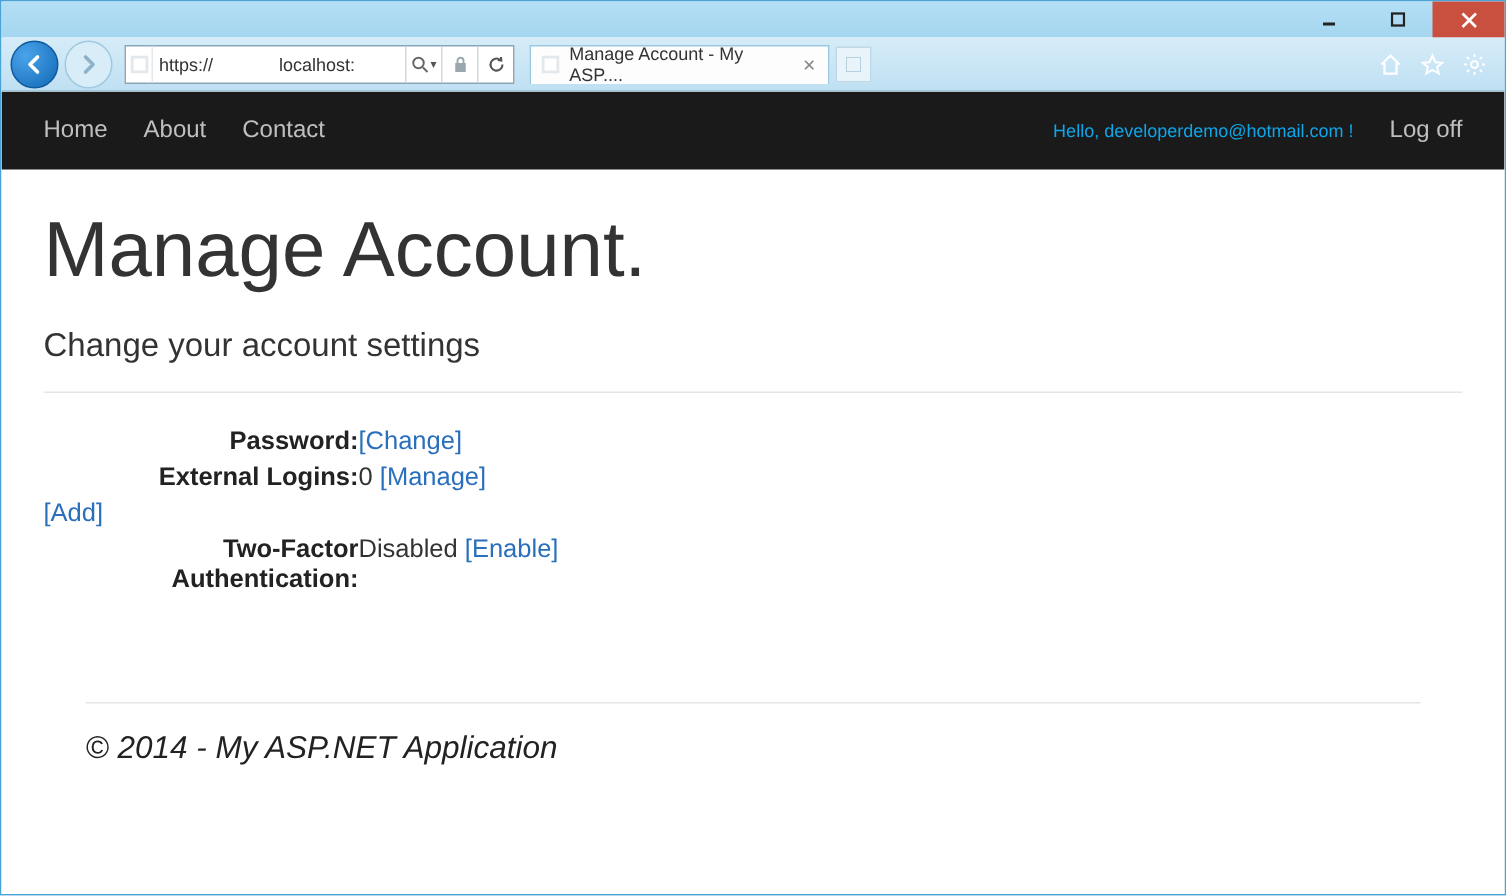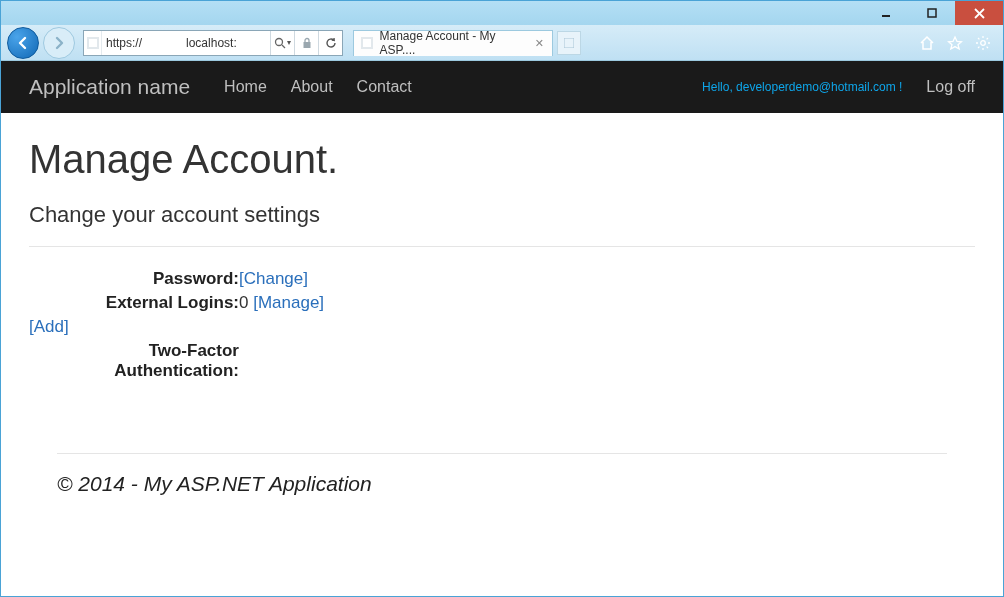--- a/index.html
+++ b/index.html
@@ -33,21 +33,21 @@
     
     .page { flex: 1; background: #fff; padding: 0; overflow: hidden; }
     .navbar { background: #1a1a1a; color: #ccc; display: flex; align-items: center; height: 52px; padding: 0 28px; gap: 24px; font-size: 16px; }
     .navbar .brand { font-size: 21px; color: #bfbfbf; margin-right: 10px; }
     .navbar a { color: #bfbfbf; text-decoration: none; }
     .navbar .grow { flex: 1; }
     .navbar .greet { font-size: 12px; color: #0ea5e9; }
 
     
     .content { padding: 24px 28px 12px; }
-    h1 { font-size: 40px; font-weight: 400; color: #333; margin-bottom: 20px; }
+    h1 { font-size: 52px; font-weight: 400; color: #333; margin-bottom: 20px; }
     h3.sub { font-size: 22px; font-weight: 400; color: #333; margin-bottom: 18px; }
     hr { border: none; border-top: 1px solid #e5e5e5; margin: 10px 0 20px; }
 
     .dl-row { display: flex; padding: 2px 0; font-size: 17px; }
     .dl-row dt { width: 210px; text-align: right; font-weight: 700; color: #222; }
     .dl-row dd { color: #333; }
     .dl-row dd a { color: #2a6fbb; text-decoration: none; }
 
     .footer { padding: 18px 28px 0; font-size: 21px; color: #222; border-top: 1px solid #e5e5e5; margin: 70px 28px 0; padding-left:0; padding-right:0;font-style:italic; }
   </style>
@@ -163,21 +163,20 @@
               <line x1="3" y1="13" x2="4.4" y2="11.6"></line>
               <line x1="11.6" y1="4.4" x2="13" y2="3"></line>
             </g>
           </svg>
       </span>
     </div>
   </div>
 
   <div class="page">
     <div class="navbar">
-      <span class="brand">Application name</span>
       <a href="#">Home</a>
       <a href="#">About</a>
       <a href="#">Contact</a>
       <span class="grow"></span>
       <a href="#" class="greet">Hello, developerdemo@hotmail.com !</a>
       <a href="#">Log off</a>
     </div>
 
     <div class="content">
       <h1>Manage Account.</h1>
@@ -193,20 +192,24 @@
         <dd>
           <span>0</span>
           <a href="#">[Manage]</a>
         </dd>
       </div>
       <div class="dl-row">
         <dd><a href="#">[Add]</a></dd>
       </div>
       <div class="dl-row">
         <dt>Two-Factor Authentication:</dt>
+        <dd>
+          <span>Disabled</span>
+          <a href="#">[Enable]</a>
+        </dd>
       </div>
 
       <div class="footer">
         <span>© 2014 - My ASP.NET Application</span>
       </div>
     </div>
   </div>
 </div>
 
 </body></html>

